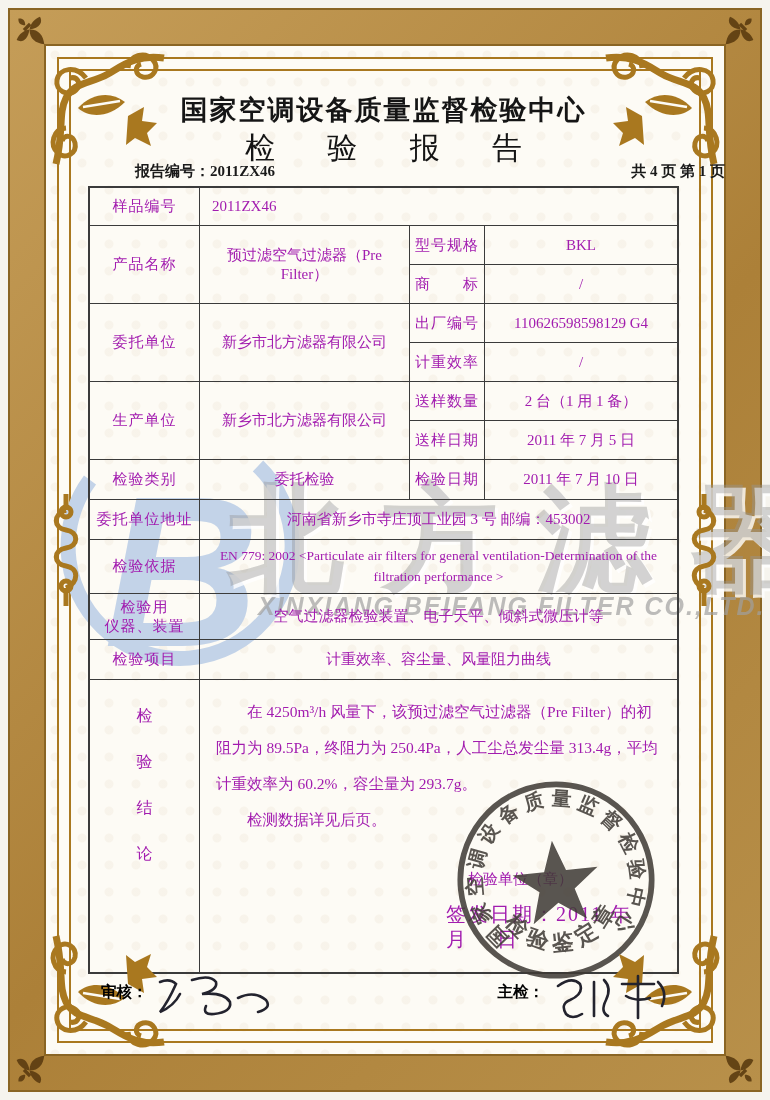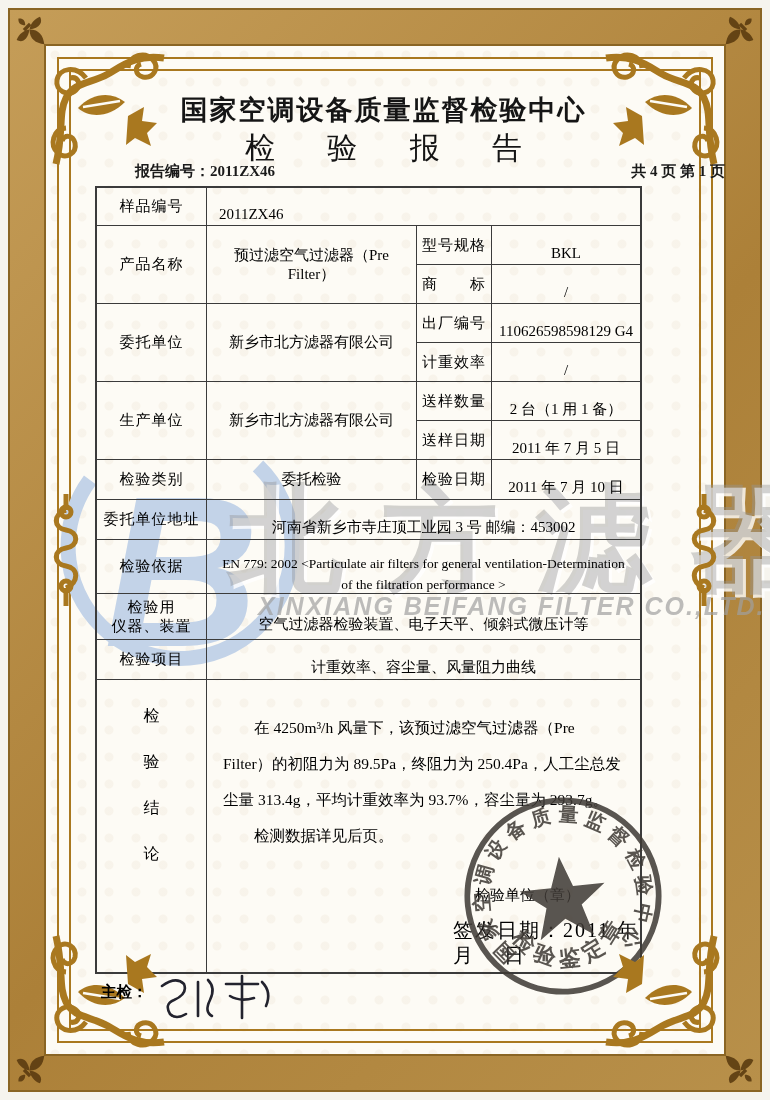--- a/index.html
+++ b/index.html
@@ -40,28 +40,28 @@
 
   
   .hdr { position:absolute; left:0; right:3px; z-index:2; text-align:center;
     font-family:"Liberation Sans","DejaVu Sans",sans-serif; color:#151515; }
   .hdr.center-name { top:92px; font-size:27px; font-weight:700; letter-spacing:2px; }
   .hdr.report-title { top:128px; font-size:30px; font-weight:400; letter-spacing:22px; text-indent:22px; }
   .meta-row { position:absolute; left:95px; width:590px; top:162px; z-index:2; display:flex;
     justify-content:space-between; font-size:15px; font-weight:600; color:#1a1a1a;margin-left:40px; }
 
   
-  .rpt-table { position:absolute; left:95px; top:186px; width:547px; z-index:2;
+  .rpt-table { position:absolute; left:88px; top:186px; width:591px; z-index:2;
     display:grid; grid-template-columns:110px 210px 75px 1fr;
     grid-template-rows:38px 39px 39px 39px 39px 39px 39px 40px 40px 54px 46px 40px 292px;
-    border:2px solid #3b3b3b; color:#000000; font-size:15px; }
+    border:2px solid #3b3b3b; color:#a21caf; font-size:15px; }
   .cell { border-right:1.6px solid #3b3b3b; border-bottom:1.6px solid #3b3b3b;
     display:flex; align-items:center; justify-content:center; text-align:center; padding:2px 4px;
     background:transparent; line-height:1.25; }
-  .cell.lastcol { border-right:none;margin-top:16px; }
+  .cell.lastcol { border-right:none; }
   .cell.lastrow { border-bottom:none; }
   .cell.left { justify-content:flex-start; padding-left:12px; text-align:left; }
   .lbl { letter-spacing:1px; }
   .two-line { flex-direction:column; }
   .small-en { font-size:13.5px; line-height:1.5; padding:2px 10px; }
 
   .concl-label { flex-direction:column; justify-content:flex-start; padding-top:26px; gap:26px; font-size:16px; }
   .concl-body { position:relative; display:block; text-align:left; padding:0; }
   .concl-par { padding:14px 16px 0 16px; text-indent:2em; font-size:15.5px; line-height:36px; }
   .concl-note { padding:0 16px; text-indent:2em; font-size:15.5px; line-height:36px; }
@@ -247,21 +247,21 @@
     <div class="cell lastcol" style="grid-area:11/2/12/5">空气过滤器检验装置、电子天平、倾斜式微压计等</div>
     <div class="cell lastcol" style="grid-area:12/2/13/5">计重效率、容尘量、风量阻力曲线</div>
 
     <div class="cell lastrow concl-label" style="grid-area:13/1">
       <span>检</span>
       <span>验</span>
       <span>结</span>
       <span>论</span>
     </div>
     <div class="cell lastcol lastrow concl-body" style="grid-area:13/2/14/5">
-      <div class="concl-par">在 4250m³/h 风量下，该预过滤空气过滤器（Pre Filter）的初阻力为 89.5Pa，终阻力为 250.4Pa，人工尘总发尘量 313.4g，平均计重效率为 93.7%，容尘量为 293.7g。</div>
+      <div class="concl-par">在 4250m³/h 风量下，该预过滤空气过滤器（Pre Filter）的初阻力为 89.5Pa，终阻力为 250.4Pa，人工尘总发尘量 313.4g，平均计重效率为 60.2%，容尘量为 293.7g。</div>
       <div class="concl-note">检测数据详见后页。</div>
       <div class="unit-seal">检验单位（章）</div>
       <div class="issue-date">签发日期：2011 年　 月　 日</div>
       <svg class="stamp" viewBox="0 0 200 200">
         <circle cx="100" cy="100" r="92" fill="none" stroke="#3f3a35" stroke-width="5.5"></circle>
         <polygon points="100,62 110.6,91.4 141,91.4 117,110 125.8,140 100,122 74.2,140 83,110 59,91.4 89.4,91.4" fill="#3f3a35"></polygon>
         <g id="stamp-ring-text" font-family="Liberation Sans, DejaVu Sans, sans-serif" font-weight="bold" font-size="19" fill="#3f3a35">
             <text x="0" y="0" text-anchor="middle" transform="translate(43.26322574031602,144.3276262234474) rotate(-128)">国</text>
             <text x="0" y="0" text-anchor="middle" transform="translate(31.644401414747108,122.6166341892814) rotate(-108.3076923076923)">家</text>
             <text x="0" y="0" text-anchor="middle" transform="translate(28.021022986226114,98.26021034299846) rotate(-88.61538461538461)">空</text>
@@ -283,20 +283,30 @@
             <text text-anchor="middle" transform="translate(100,167) rotate(0)">鉴</text>
             <text text-anchor="middle" transform="translate(126.30226880734465,160.92764277795) rotate(-26)">定</text>
             <text text-anchor="middle" transform="translate(147.28064521640331,143.9396885195395) rotate(-52)">章</text>
           </g>
       </svg>
     </div>
   </div>
 
   <div class="sign-row">
     <div class="sign-group">
+      <span class="sign-label">审核：</span>
+      <svg class="sig" width="130" height="52" viewBox="0 0 130 52">
+        <g fill="none" stroke="#23232e" stroke-width="2.6" stroke-linecap="round">
+          <path d="M6,10 Q16,6 22,12 Q14,30 6,40 Q20,34 26,22"></path>
+          <path d="M38,8 Q56,2 62,10 Q64,18 48,22 Q70,20 76,30 Q78,40 60,42 Q48,43 52,34"></path>
+          <path d="M84,26 Q100,18 112,28 Q118,36 104,40"></path>
+        </g>
+      </svg>
+    </div>
+    <div class="sign-group">
       <span class="sign-label">主检：</span>
       <svg class="sig" width="130" height="52" viewBox="0 0 130 52">
         <g fill="none" stroke="#23232e" stroke-width="2.6" stroke-linecap="round">
           <path d="M8,14 Q22,4 30,12 Q34,22 20,28 Q10,32 16,42 Q22,48 32,42"></path>
           <path d="M44,10 V44"></path>
             <path d="M54,8 Q62,16 56,28 Q50,40 58,44"></path>
           <path d="M72,12 H104"></path>
             <path d="M88,4 V46"></path>
             <path d="M76,24 Q86,30 100,26"></path>
           <path d="M108,10 Q118,20 112,34"></path>

